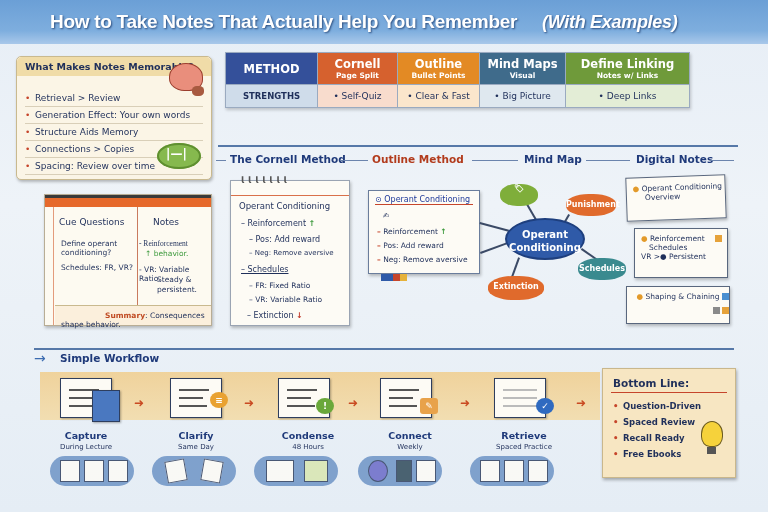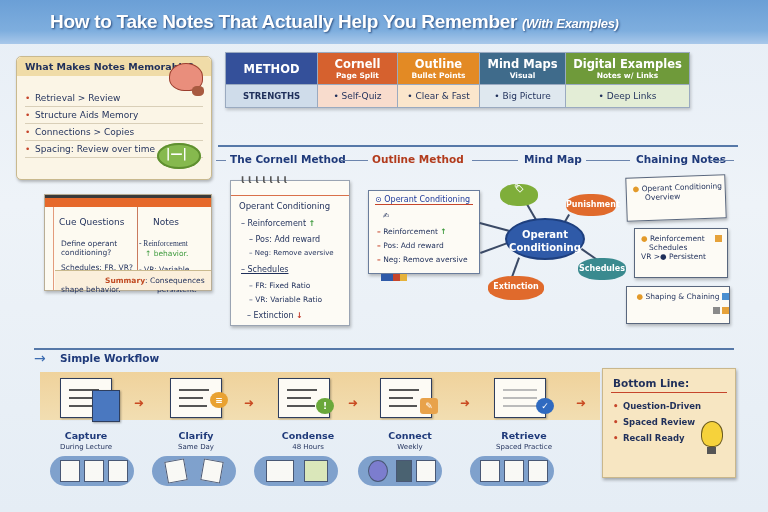--- a/index.html
+++ b/index.html
@@ -11,21 +11,21 @@
   }
   .banner {
     position: absolute; left: 0; top: 0; width: 768px; height: 44px;
     background: linear-gradient(180deg, #6b9fd6 0%, #7eaede 70%, #a9c8ea 100%);
   }
   .title {
     position: absolute; left: 50px; top: 11px; font-size: 19px; font-weight: bold;
     color: #fff; text-shadow: 1px 1px 2px #2d4f80; letter-spacing: -0.3px;
     font-family: "Liberation Sans", sans-serif;
   }
-  .title .sub { font-size: 13px; font-style: italic; font-weight: bold; }
+  .title .sub { font-size: 18px; font-style: italic; font-weight: bold; margin-left: 20px; }
 
   
   .memo {
     position: absolute; left: 16px; top: 56px; width: 196px; height: 124px;
     background: #fbf5e6; border: 1px solid #c9b98e; border-radius: 5px;
     box-shadow: 1px 2px 3px rgba(0,0,0,0.25);
   }
   .memo-head { background: #f0dca8; padding: 4px 8px; font-size: 9.5px; font-weight: bold; color: #1f2f5a; border-radius: 5px 5px 0 0; }
   .memo ul { list-style: none; padding: 14px 8px; }
   .memo li { font-size: 9px; padding: 3px 0 3px 10px; border-bottom: 1px solid #d9cfb8; position: relative; color: #1f2f5a; }
@@ -54,21 +54,21 @@
   .b-digital { background: #e3edd6; }
 
   
   .rule { position: absolute; height: 2px; background: #5678a8; }
   .sec-label { position: absolute; font-size: 10.5px; font-weight: bold; color: #1f3a7a; }
   .sec-label.red { color: #b23b1c; }
   .dash { position: absolute; height: 1px; background: #6b84ad; }
 
   
   .cornell-sheet {
-    position: absolute; left: 44px; top: 194px; width: 168px; height: 97px;
+    position: absolute; left: 44px; top: 194px; width: 168px; height: 132px;
     background: #fdfaf1; border: 1px solid #b8ad95; box-shadow: 1px 2px 3px rgba(0,0,0,0.25);
   }
   .cornell-sheet .topbar { height: 12px; background: linear-gradient(#3a3a3a 0 3px, #e6692b 3px); }
   .cornell-sheet .vline { position: absolute; left: 92px; top: 12px; bottom: 18px; width: 1px; background: #c97a5e; }
   .cornell-sheet .redline { position: absolute; left: 8px; top: 12px; bottom: 0; width: 1px; background: #e39b7c; }
   .cs-h { position: absolute; top: 22px; font-size: 9px; color: #1f2f5a; }
   .cs-t { position: absolute; font-size: 7.5px; color: #1f2f5a; line-height: 9px; }
   .cs-sum { position: absolute; left: 10px; bottom: 0; width: 156px; height: 20px; border-top: 1px solid #c9b98e; background: #fbefdc; font-size: 7.5px; padding: 5px 6px; }
   .cs-sum .k { color: #c04a22; font-weight: bold; padding-left: 44px; }
 
@@ -137,20 +137,21 @@
 <div class="banner"></div>
 <div class="title">
   <span>How to Take Notes That Actually Help You Remember</span>
   <span class="sub">(With Examples)</span>
 </div>
 
 <div class="memo">
   <div class="memo-head">What Makes Notes Memorable?</div>
   <ul>
     <li>Retrieval &gt; Review</li>
+    <li>Generation Effect: Your own words</li>
     <li>Structure Aids Memory</li>
     <li>Connections &gt; Copies</li>
     <li>Spacing: Review over time</li>
   </ul>
   <div class="brain"></div>
   <div class="dumbbell"></div>
 </div>
 
 <table class="mtable">
   <tbody>
@@ -164,21 +165,21 @@
         </th>
     <th class="c-outline">
           <span class="h1">Outline</span>
           <span class="h2">Bullet Points</span>
         </th>
     <th class="c-mind">
           <span class="h1">Mind Maps</span>
           <span class="h2">Visual</span>
         </th>
     <th class="c-digital">
-          <span class="h1">Digital Examples</span>
+          <span class="h1">Define Linking</span>
           <span class="h2">Notes w/ Links</span>
         </th>
   </tr>
   <tr>
     <td class="rowh">STRENGTHS</td>
     <td class="b-cornell">• Self-Quiz</td>
     <td class="b-outline">• Clear &amp; Fast</td>
     <td class="b-mind">• Big Picture</td>
     <td class="b-digital">• Deep Links</td>
   </tr>
@@ -186,21 +187,21 @@
   </table>
 
 <div class="rule" style="left:218px;top:145px;width:520px;"></div>
 <div class="dash" style="left:216px;top:160px;width:10px;"></div>
 <div class="sec-label" style="left:230px;top:153px;">The Cornell Method</div>
 <div class="dash" style="left:340px;top:160px;width:28px;"></div>
 <div class="sec-label red" style="left:372px;top:153px;">Outline Method</div>
 <div class="dash" style="left:472px;top:160px;width:46px;"></div>
 <div class="sec-label" style="left:524px;top:153px;">Mind Map</div>
 <div class="dash" style="left:586px;top:160px;width:44px;"></div>
-<div class="sec-label" style="left:636px;top:153px;">Chaining Notes</div>
+<div class="sec-label" style="left:636px;top:153px;">Digital Notes</div>
 <div class="dash" style="left:710px;top:160px;width:24px;"></div>
 
 <div class="cornell-sheet">
   <div class="topbar"></div>
   <div class="redline"></div>
   <div class="vline"></div>
   <div class="cs-h" style="left:14px;">Cue Questions</div>
   <div class="cs-h" style="left:108px;">Notes</div>
   <div class="cs-t" style="left:16px;top:44px;width:72px;">Define operant conditioning?</div>
   <div class="cs-t" style="left:16px;top:68px;">Schedules: FR, VR?</div>
@@ -337,15 +338,16 @@
     <div class="wf-mini" style="left:34px;"></div>
     <div class="wf-mini" style="left:58px;"></div>
   </div>
 
 <div class="bottom">
   <h3>Bottom Line:</h3>
   <ul>
     <li>Question-Driven</li>
     <li>Spaced Review</li>
     <li>Recall Ready</li>
+    <li>Free Ebooks</li>
   </ul>
   <div class="bulb"></div>
 </div>
 
 </body></html>

